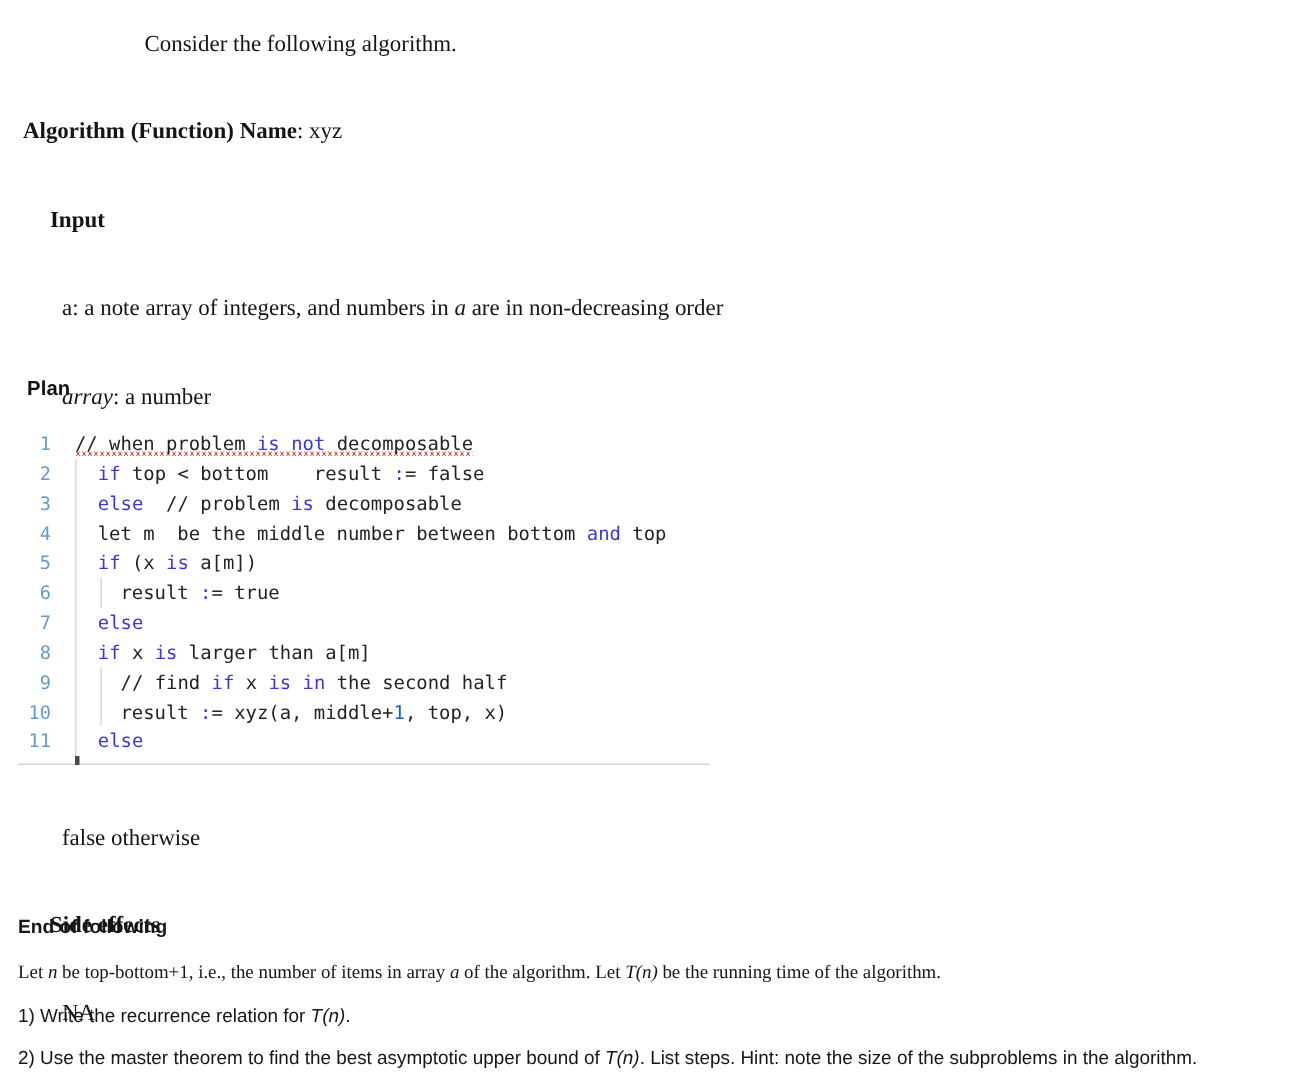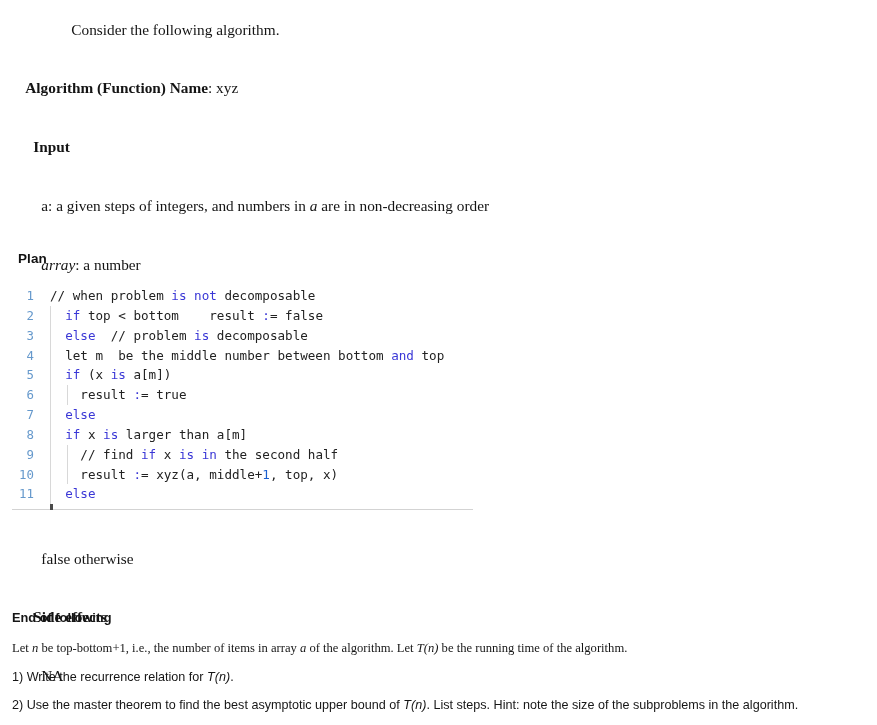--- a/index.html
+++ b/index.html
@@ -21,24 +21,24 @@
     position: absolute;
     left: 0;
     top: 0;
     width: 877px;
     font-family: "Liberation Serif", serif;
     font-size: 15.3px;
     line-height: 19.6px;
     color: #141414;
   }
   .spec-line { white-space: pre; }
-  .spec .ind-0 { padding-left: 10px; }
+  .spec .ind-0 { }
   .spec .ind-1 { padding-left: 18px; }
   .spec .ind-2 { padding-left: 26px; }
-  .spec .lead  { padding-left: 56px; }
+  .spec .lead  { padding-left: 81px; }
   .b  { font-weight: bold; }
   .i  { font-style: italic; }
 
   
   .plan-heading {
     position: absolute;
     left: 18px;
     top: 251px;
     font-family: "Liberation Sans", sans-serif;
     font-size: 13.5px;
@@ -146,21 +146,21 @@
 
   <div class="spec-line ind-0">
     <span class="b">Algorithm (Function) Name</span><span>: </span><span>xyz</span>
   </div>
 
   <div class="spec-line ind-1">
     <span class="b">Input</span>
   </div>
 
   <div class="spec-line ind-2">
-    <span>a: a given steps of integers, and numbers in </span><span class="i">a</span><span> are in non-decreasing order</span>
+    <span>a: a note array of integers, and numbers in </span><span class="i">a</span><span> are in non-decreasing order</span>
   </div>
 
   <div class="spec-line ind-2">
     <span class="i">array</span><span>: a number</span>
   </div>
 
   <div class="spec-line ind-2">
     <span class="i">top</span><span>: a number</span>
   </div>
 

